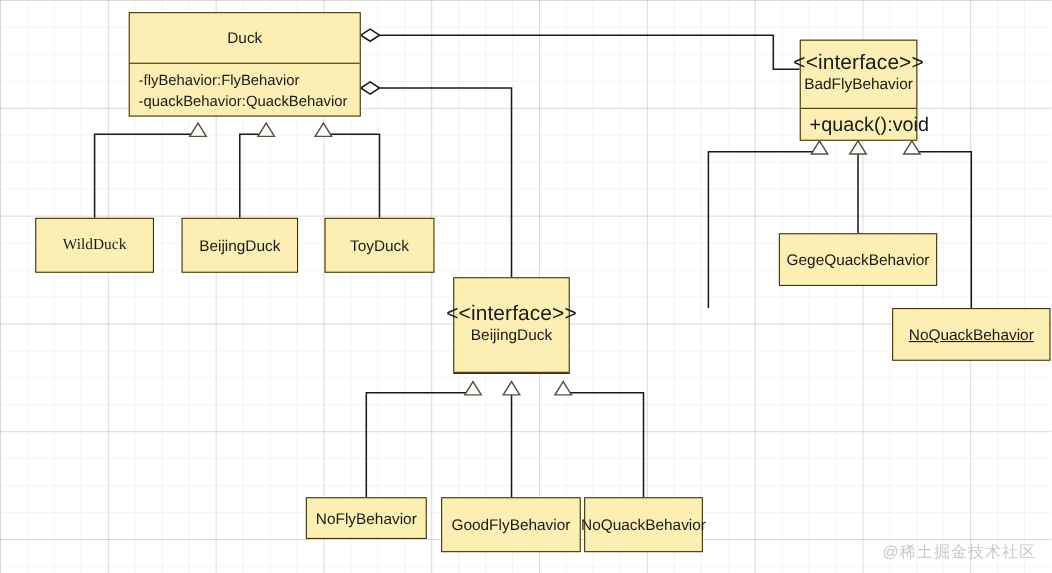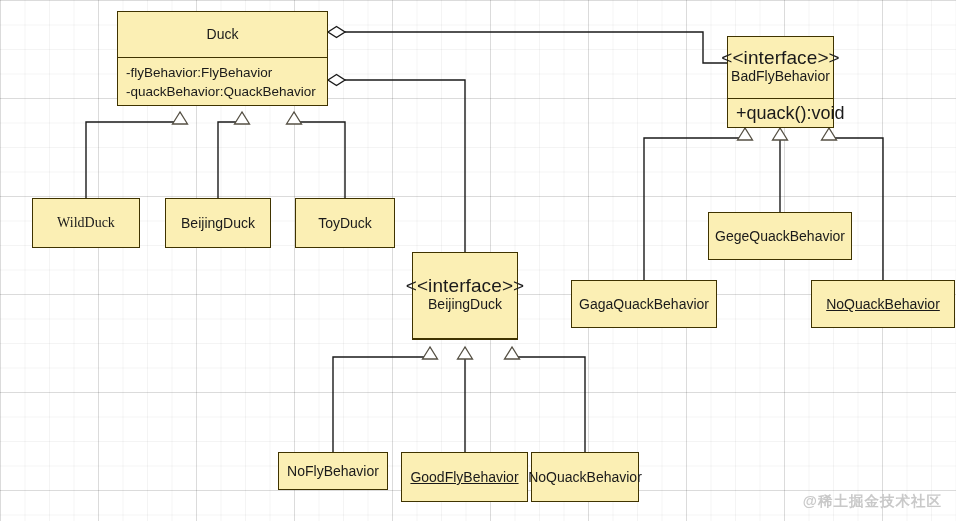--- a/index.html
+++ b/index.html
@@ -90,21 +90,20 @@
   }
   .watermark {
     position: absolute;
     right: 14px;
     bottom: 10px;
     font-size: 14.5px;
     color: #c9c9c9;
     letter-spacing: 1px;
     white-space: nowrap;
     user-select: none;
-    font-weight: bold;
   }
 </style>
 </head>
 <body>
 
 <div id="canvas">
 
   <svg class="edges" viewBox="0 0 956 521" xmlns="http://www.w3.org/2000/svg">
 
     <g stroke="#1a1a1a" stroke-width="1.4" fill="none" stroke-linejoin="miter" stroke-linecap="butt">
@@ -183,34 +182,31 @@
   <div class="simple-box" style="left:32px; top:198px; width:108px; height:50px;font-family:Liberation Serif, serif;">
     <span>WildDuck</span>
   </div>
   <div class="simple-box" style="left:165px; top:198px; width:106px; height:50px;">
     <span>BeijingDuck</span>
   </div>
   <div class="simple-box" style="left:295px; top:198px; width:100px; height:50px;">
     <span>ToyDuck</span>
   </div>
 
-  <div class="simple-box" style="left:571px; top:280px; width:146px; height:48px;">
-    <span>GagaQuackBehavior</span>
-  </div>
   <div class="simple-box" style="left:708px; top:212px; width:144px; height:48px;">
     <span>GegeQuackBehavior</span>
   </div>
   <div class="simple-box" style="left:811px; top:280px; width:144px; height:48px;text-decoration:underline;">
     <span>NoQuackBehavior</span>
   </div>
 
   <div class="simple-box" style="left:278px; top:452px; width:110px; height:38px;">
     <span>NoFlyBehavior</span>
   </div>
-  <div class="simple-box" style="left:401px; top:452px; width:127px; height:50px;text-decoration:underline;">
+  <div class="simple-box" style="left:401px; top:452px; width:127px; height:50px;">
     <span>GoodFlyBehavior</span>
   </div>
   <div class="simple-box" style="left:531px; top:452px; width:108px; height:50px;">
     <span>NoQuackBehavior</span>
   </div>
 
   <div class="watermark">@稀土掘金技术社区</div>
 
 </div>
 

